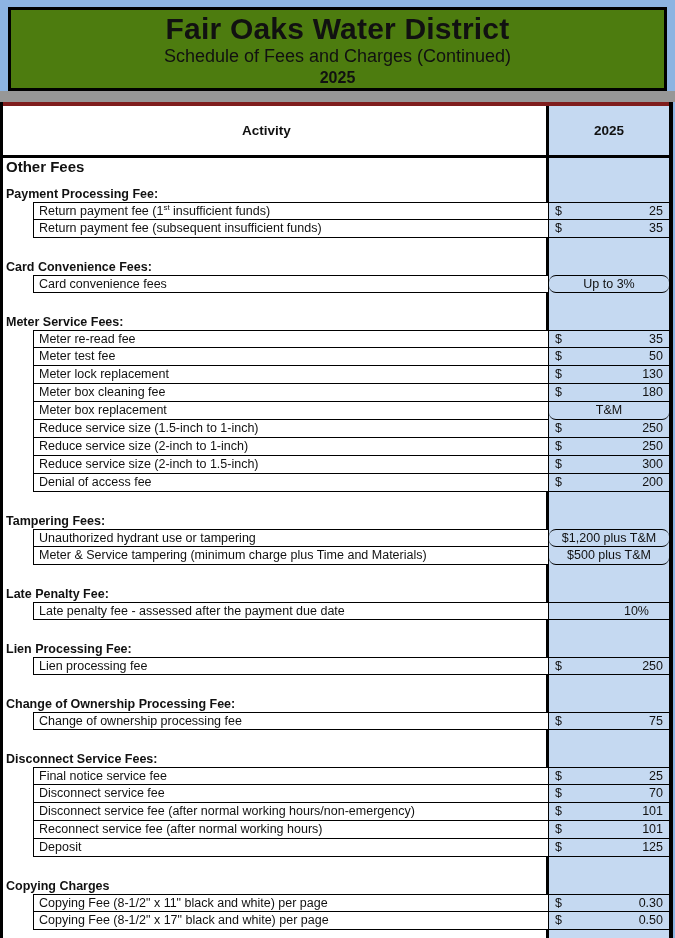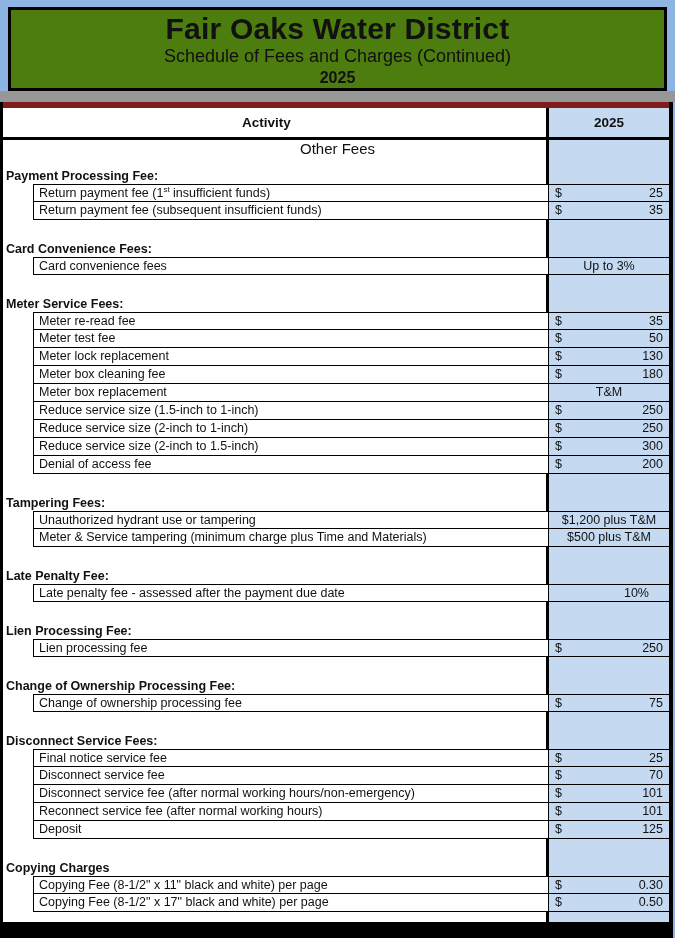--- a/index.html
+++ b/index.html
@@ -18,53 +18,53 @@
   .subtitle{font-size:18px;font-weight:400;line-height:23px;}
   .year-line{font-size:16px;font-weight:700;line-height:19px;}
   
   .gray-strip{height:11px;background:#979797;}
   
   .table-box{
     margin:0 2px 0 0;height:836px;box-sizing:border-box;background:#fff;
     border-left:3px solid #000;border-right:4px solid #000;border-bottom:16px solid #000;
   }
   .thead{
-    display:flex;height:38px;box-sizing:border-box;
-    border-top:6px solid #7f1d1d;border-bottom:3px solid #000;gap:16px;
+    display:flex;height:56px;box-sizing:border-box;
+    border-top:4px solid #7f1d1d;border-bottom:3px solid #000;gap:16px;
   }
   .th{display:flex;align-items:center;justify-content:center;font-weight:700;font-size:13.5px;}
   .th-activity{flex:1;background:#fff;}
   .th-year{width:123px;box-sizing:border-box;border-left:3px solid #000;background:#C5D9F1;}
   .tbody{
     height:782px;overflow:hidden;
     background:linear-gradient(to right,#fff 0,#fff 543px,#000 543px,#000 546px,#C5D9F1 546px,#C5D9F1 100%);
   }
   
   .row{display:flex;}
   .row .left{flex:1;min-width:0;}
   .row.xl{height:19px;}
-  .xl-text{font-size:15px;font-weight:400;line-height:18px;padding-left:3px;text-align:center;}
+  .xl-text{font-size:15px;font-weight:700;line-height:18px;padding-left:3px;}
   .row.heading{height:15px;}
   .htext{font-size:12.5px;font-weight:700;line-height:14px;padding-left:3px;white-space:nowrap;}
   .row.gap.g10{height:10px;}
   .row.gap.g22{height:22px;}
   .row.item{height:18px;margin-left:12px;}
   .lbox{
     flex:1;min-width:0;margin-left:18px;box-sizing:border-box;height:18px;
     background:#fff;border:1px solid #000;border-top:none;
     font-size:12.5px;line-height:16px;padding-left:5px;white-space:nowrap;overflow:hidden;
   }
   .row.item.first .lbox{border-top:1px solid #000;}
   .vcell{
     width:120px;box-sizing:border-box;height:18px;
     border-bottom:1px solid #000;font-size:12.5px;line-height:16px;
   }
   .row.item.first .vcell{border-top:1px solid #000;}
   .vcell.dollar{display:flex;justify-content:space-between;padding:0 6px;}
-  .vcell.center{text-align:center;}
+  .vcell.center{text-align:center;border-radius:7px;}
   .vcell.right{text-align:right;padding-right:20px;}
   sup{font-size:8px;line-height:0;}
 </style>
 </head>
 <body>
 
 <div class="page">
 
   <div class="header-box">
     <div class="title">Fair Oaks Water District</div>

